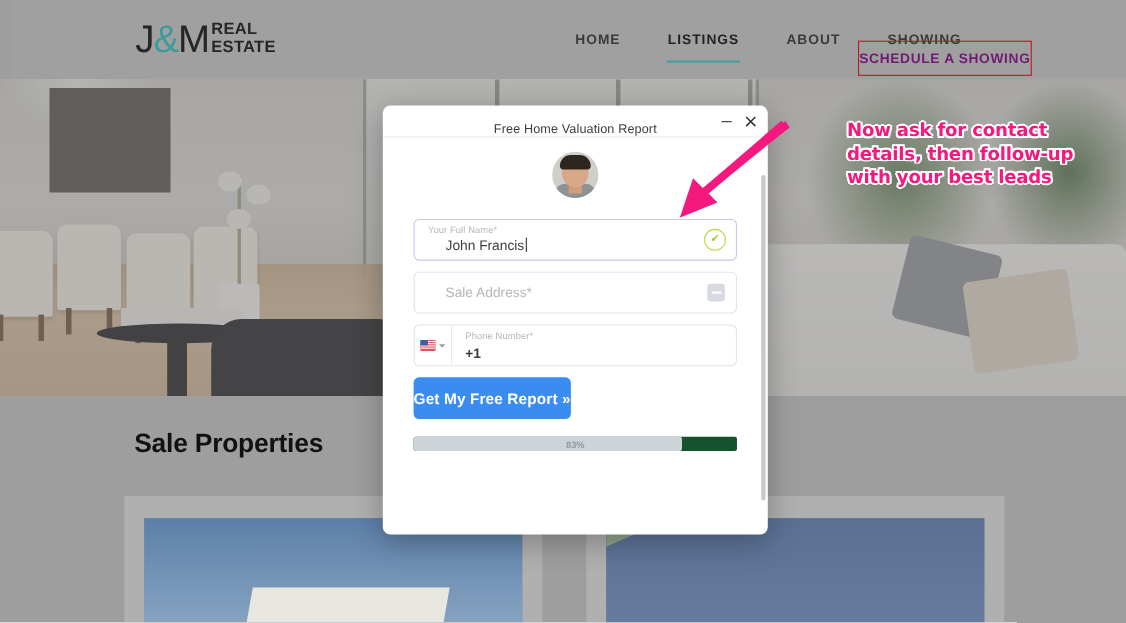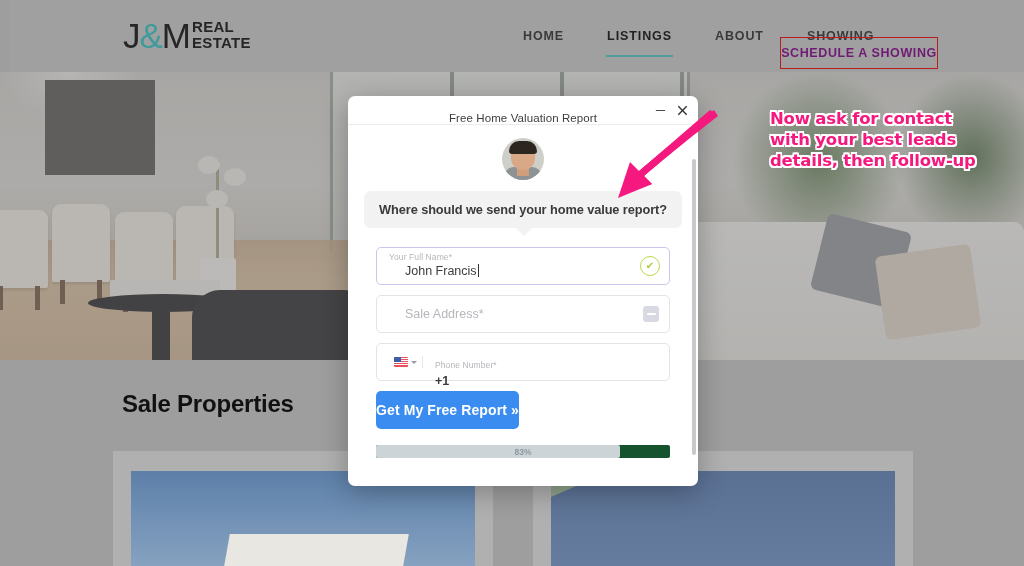--- a/index.html
+++ b/index.html
@@ -217,21 +217,21 @@
     position:absolute; right:9px; top:50%; margin-top:-10px; width:20px; height:20px; border-radius:50%;
     border:1.5px solid #b8d94a; display:flex; align-items:center; justify-content:center;
   }
   .check-circle span { color:#a8cc3c; font-size:10px; line-height:10px; }
   .suggest-ic {
     position:absolute; right:10px; top:50%; margin-top:-8px; width:16px; height:16px; border-radius:3px;
     background:#d7dae3; display:flex; align-items:center; justify-content:center; cursor:pointer;
   }
   .suggest-ic i { width:9px; height:2px; background:#fff; display:block; border-radius:1px;
     box-shadow:none; }
-  .phone-field { padding:12px; }
+  .phone-field { padding:0; }
   .flag-box {
     width:34px; height:100%; border-right:1px solid #e8e8ea; display:flex; align-items:center;
     justify-content:center; gap:3px; cursor:pointer;
   }
   .flag { width:14px; height:10px; background:#e8505b; position:relative; border-radius:1px; overflow:hidden; }
   .flag .canton { position:absolute; left:0; top:0; width:7px; height:5px; background:#3c5fa8; }
   .flag .stripe { position:absolute; left:0; width:100%; height:1px; background:#fff; }
   .caret-dn { width:0;height:0;border-left:3px solid transparent;border-right:3px solid transparent;border-top:3.5px solid #9a9a9f; }
   .phone-inner { position:relative; flex:1; height:100%; padding-left:12px; }
 
@@ -330,22 +330,22 @@
     <div class="cta-btn">SCHEDULE A SHOWING</div>
   </div>
 
   <svg class="arrow-svg" width="120" height="120" viewBox="0 0 120 120">
     <path d="M116 4 L44 66 L52 74 L20 86 L30 54 L38 62 L110 0 Z" fill="#f5197f"></path>
     <path d="M118 6 C100 20, 70 44, 44 66 L52 74 L18 88 L30 52 L39 61 C64 40, 96 14, 114 0 Z" fill="#f5197f"></path>
   </svg>
 
   <div class="annot">
     <div>Now ask for contact</div>
+    <div>details, then follow-up</div>
     <div>with your best leads</div>
-    <div>details, then follow-up</div>
   </div>
 
   <div class="modal">
 
     <div class="modal-head">
       <div class="modal-title">Free Home Valuation Report</div>
       <div class="modal-ctrls">
         <svg class="ic" viewBox="0 0 14 14">
           <line x1="2" y1="7" x2="12" y2="7" stroke="#4a4a4a" stroke-width="1.3"></line>
         </svg>
@@ -359,24 +359,20 @@
     <div class="modal-body">
 
       <div class="avatar">
         <div class="shirt"></div>
         <div class="neck"></div>
         <div class="face"></div>
         <div class="hair"></div>
       </div>
 
 
-      <div class="bubble-wrap">
-        <div class="bubble">Where should we send your home value report?</div>
-        <div class="bubble-tail"></div>
-      </div>
 
       <div class="fields">
 
         <div class="field focused">
           <div class="flab">Your Full Name*</div>
           <div class="fval caret">John Francis</div>
           <div class="check-circle">
               <span>✔</span>
             </div>
         </div>

